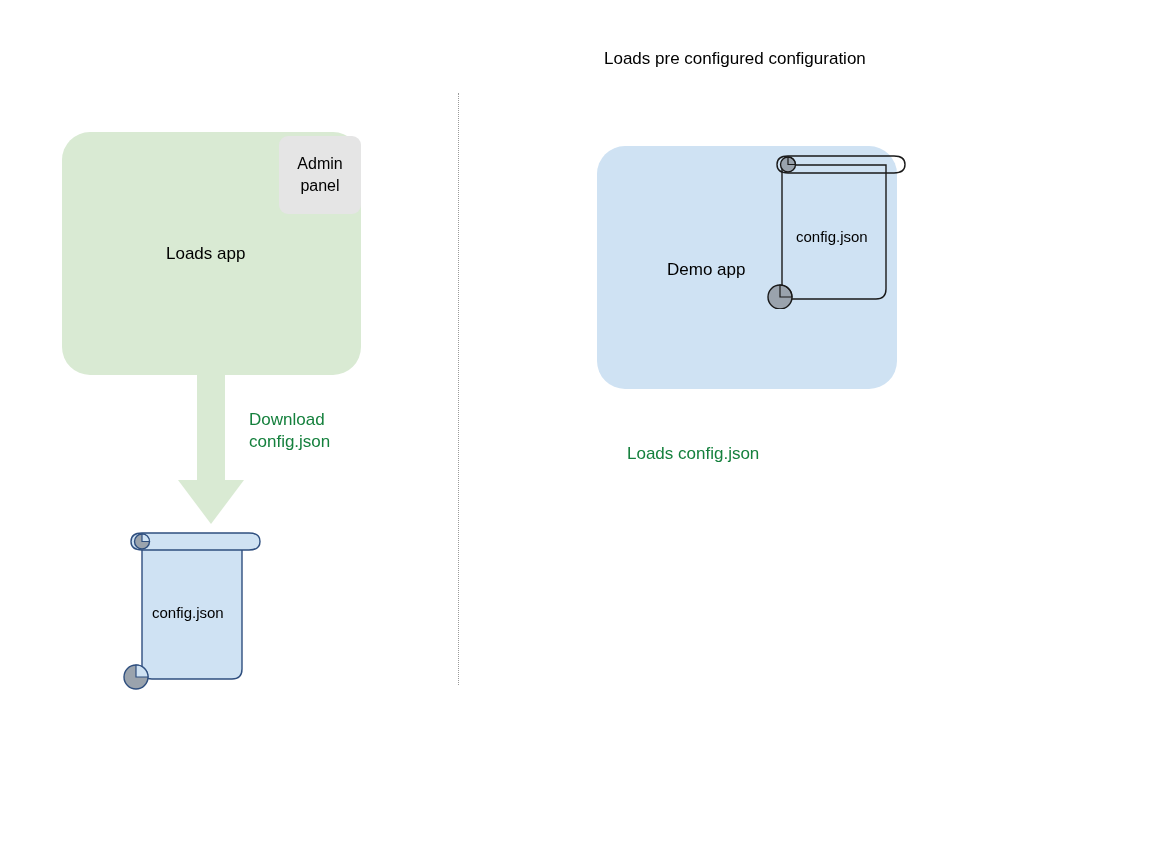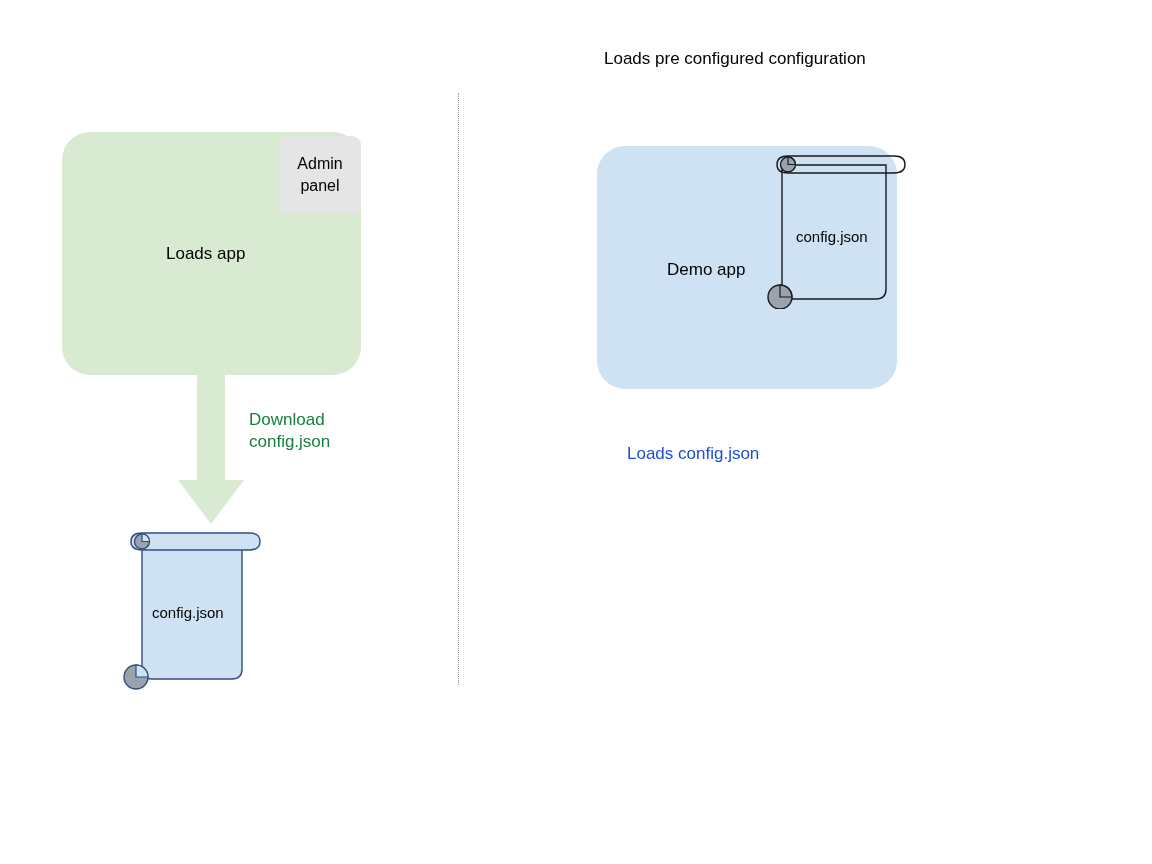--- a/index.html
+++ b/index.html
@@ -127,21 +127,21 @@
   #scroll-right-label { left: 796px; top: 228px; }
 
   
   #loads-caption {
     position: absolute;
     left: 627px;
     top: 444px;
     font-size: 17px;
     line-height: 20px;
     white-space: nowrap;
-    color: #1d4ed8;
+    color: #15803d;
   }
 </style>
 </head>
 <body>
 
 <div class="canvas">
 
 
   <div class="col-title" id="title-right">Loads pre configured configuration</div>
 

